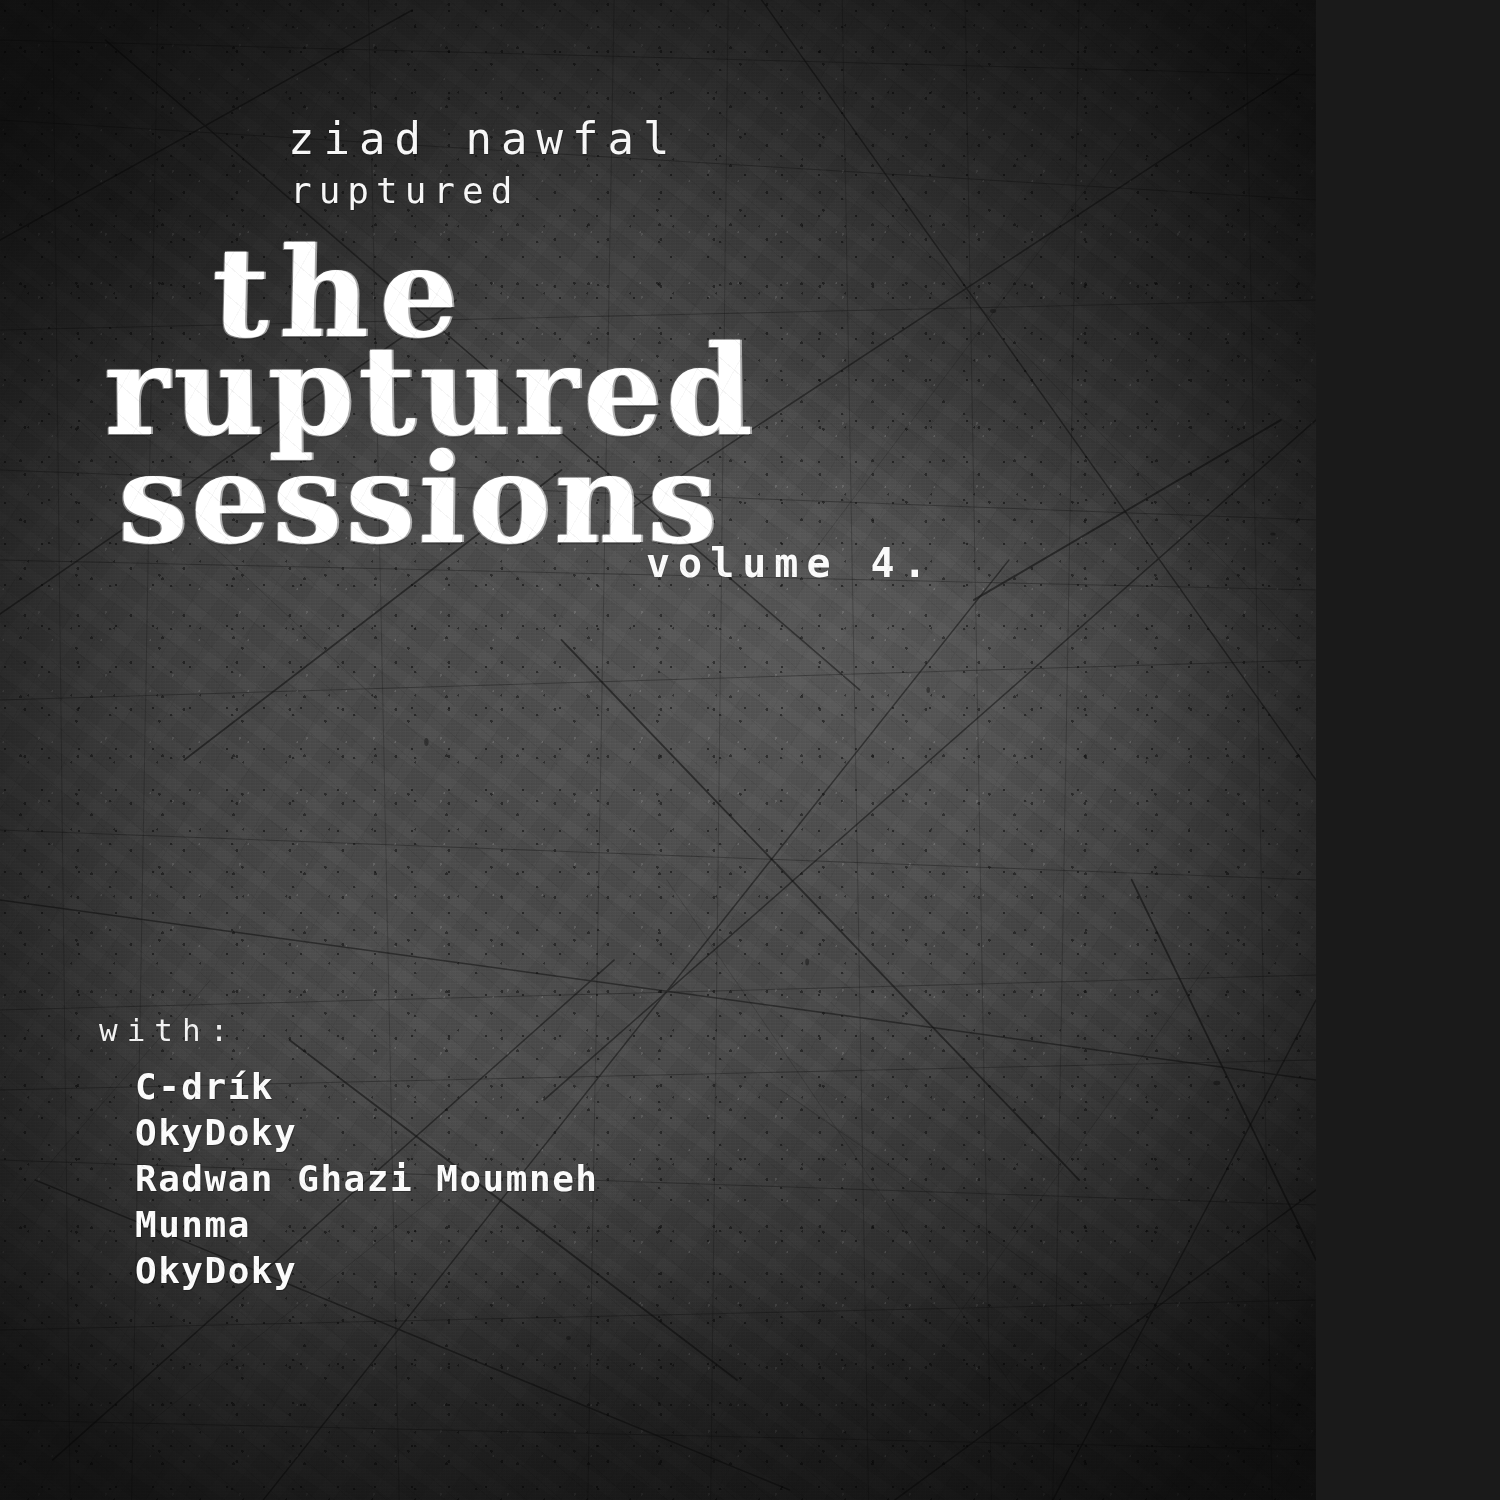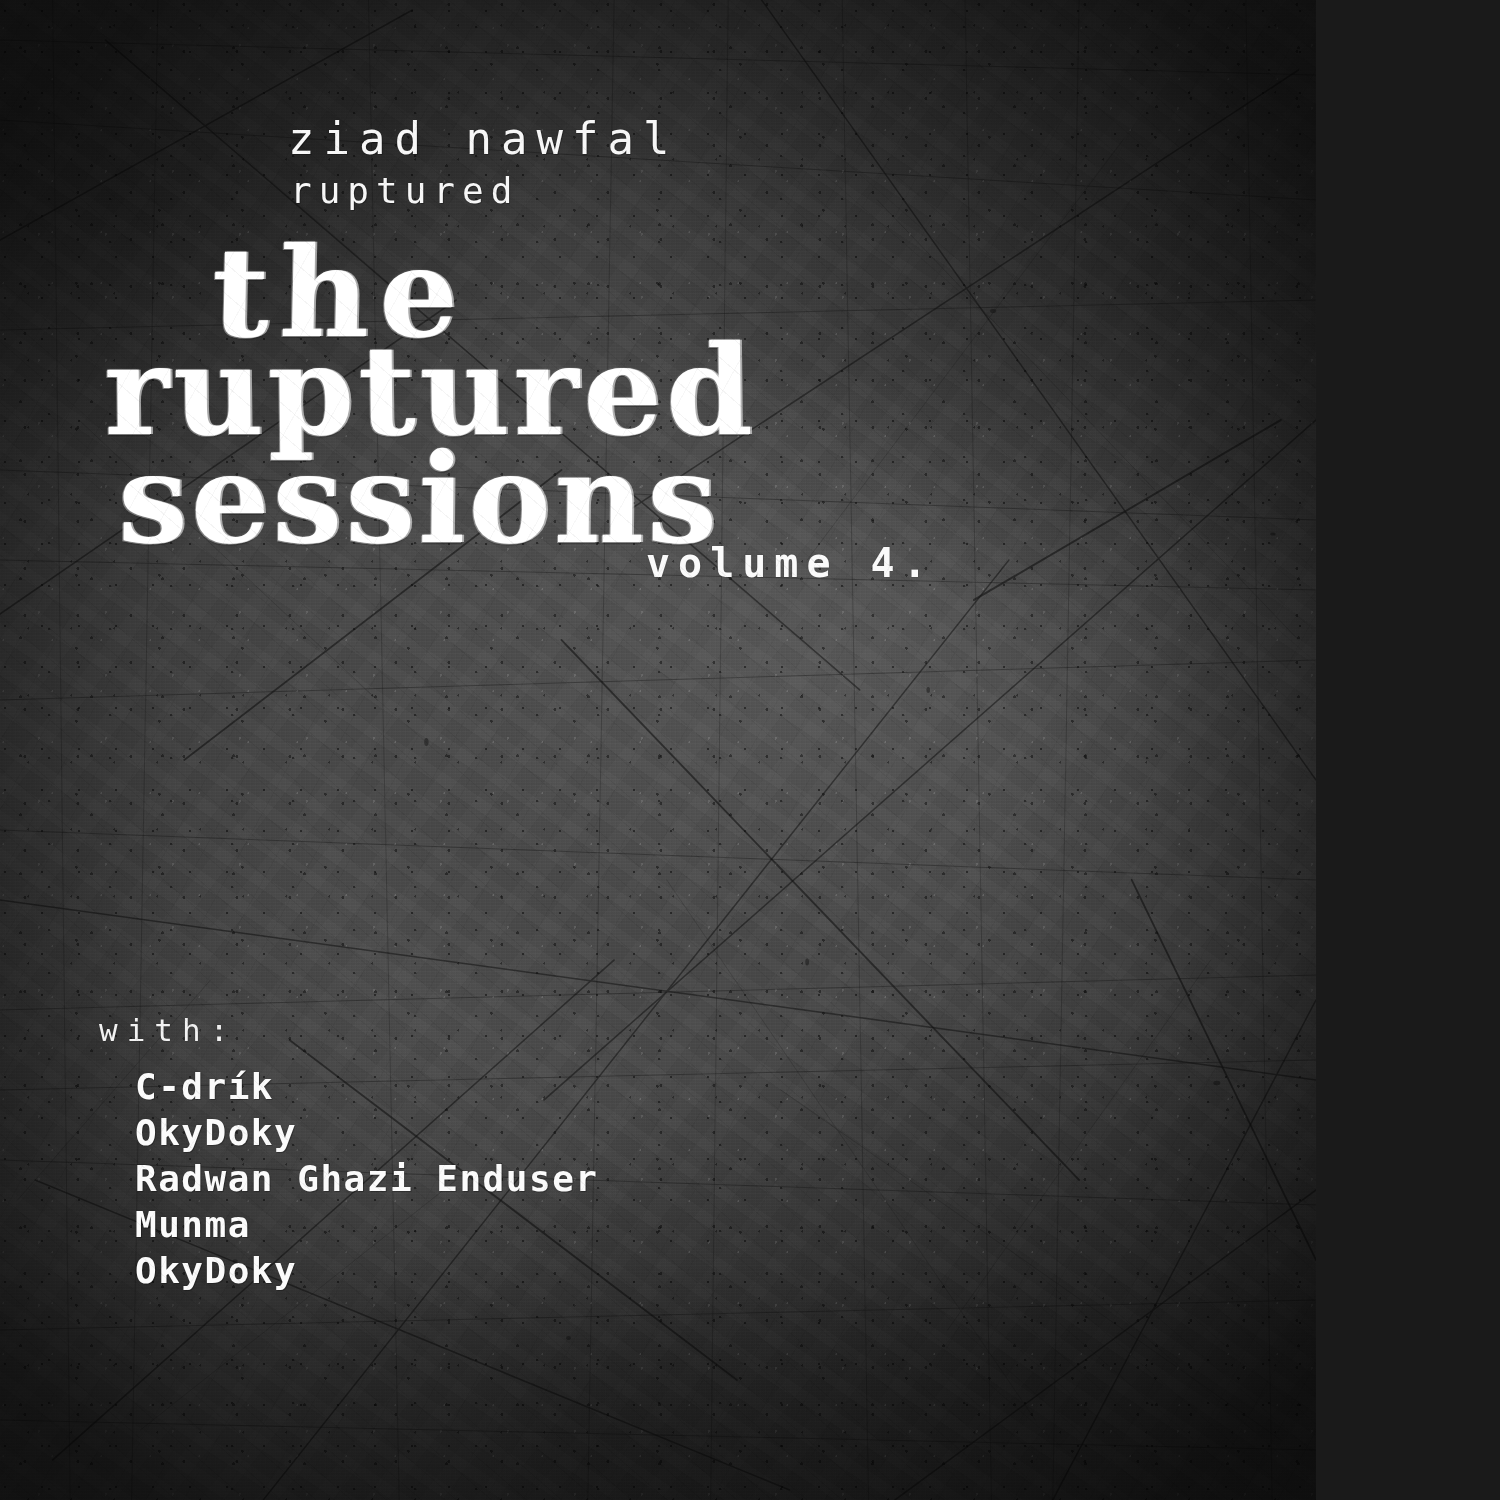--- a/index.html
+++ b/index.html
@@ -332,21 +332,21 @@
 
     <div class="title-line" id="title-sessions">sessions</div>
 
     <div id="vol-line">volume 4.</div>
 
     <div id="artists">
       <div id="artists-with">with:</div>
       <div id="artist-items">
         <div class="artist-item">C-drík</div>
         <div class="artist-item">OkyDoky</div>
-        <div class="artist-item">Radwan Ghazi Enduser</div>
+        <div class="artist-item">Radwan Ghazi Moumneh</div>
         <div class="artist-item">Munma</div>
         <div class="artist-item">OkyDoky</div>
       </div>
     </div>
   </div>
 
   <div class="tex" id="tex-overlay-top"></div>
 
 </div>
 

